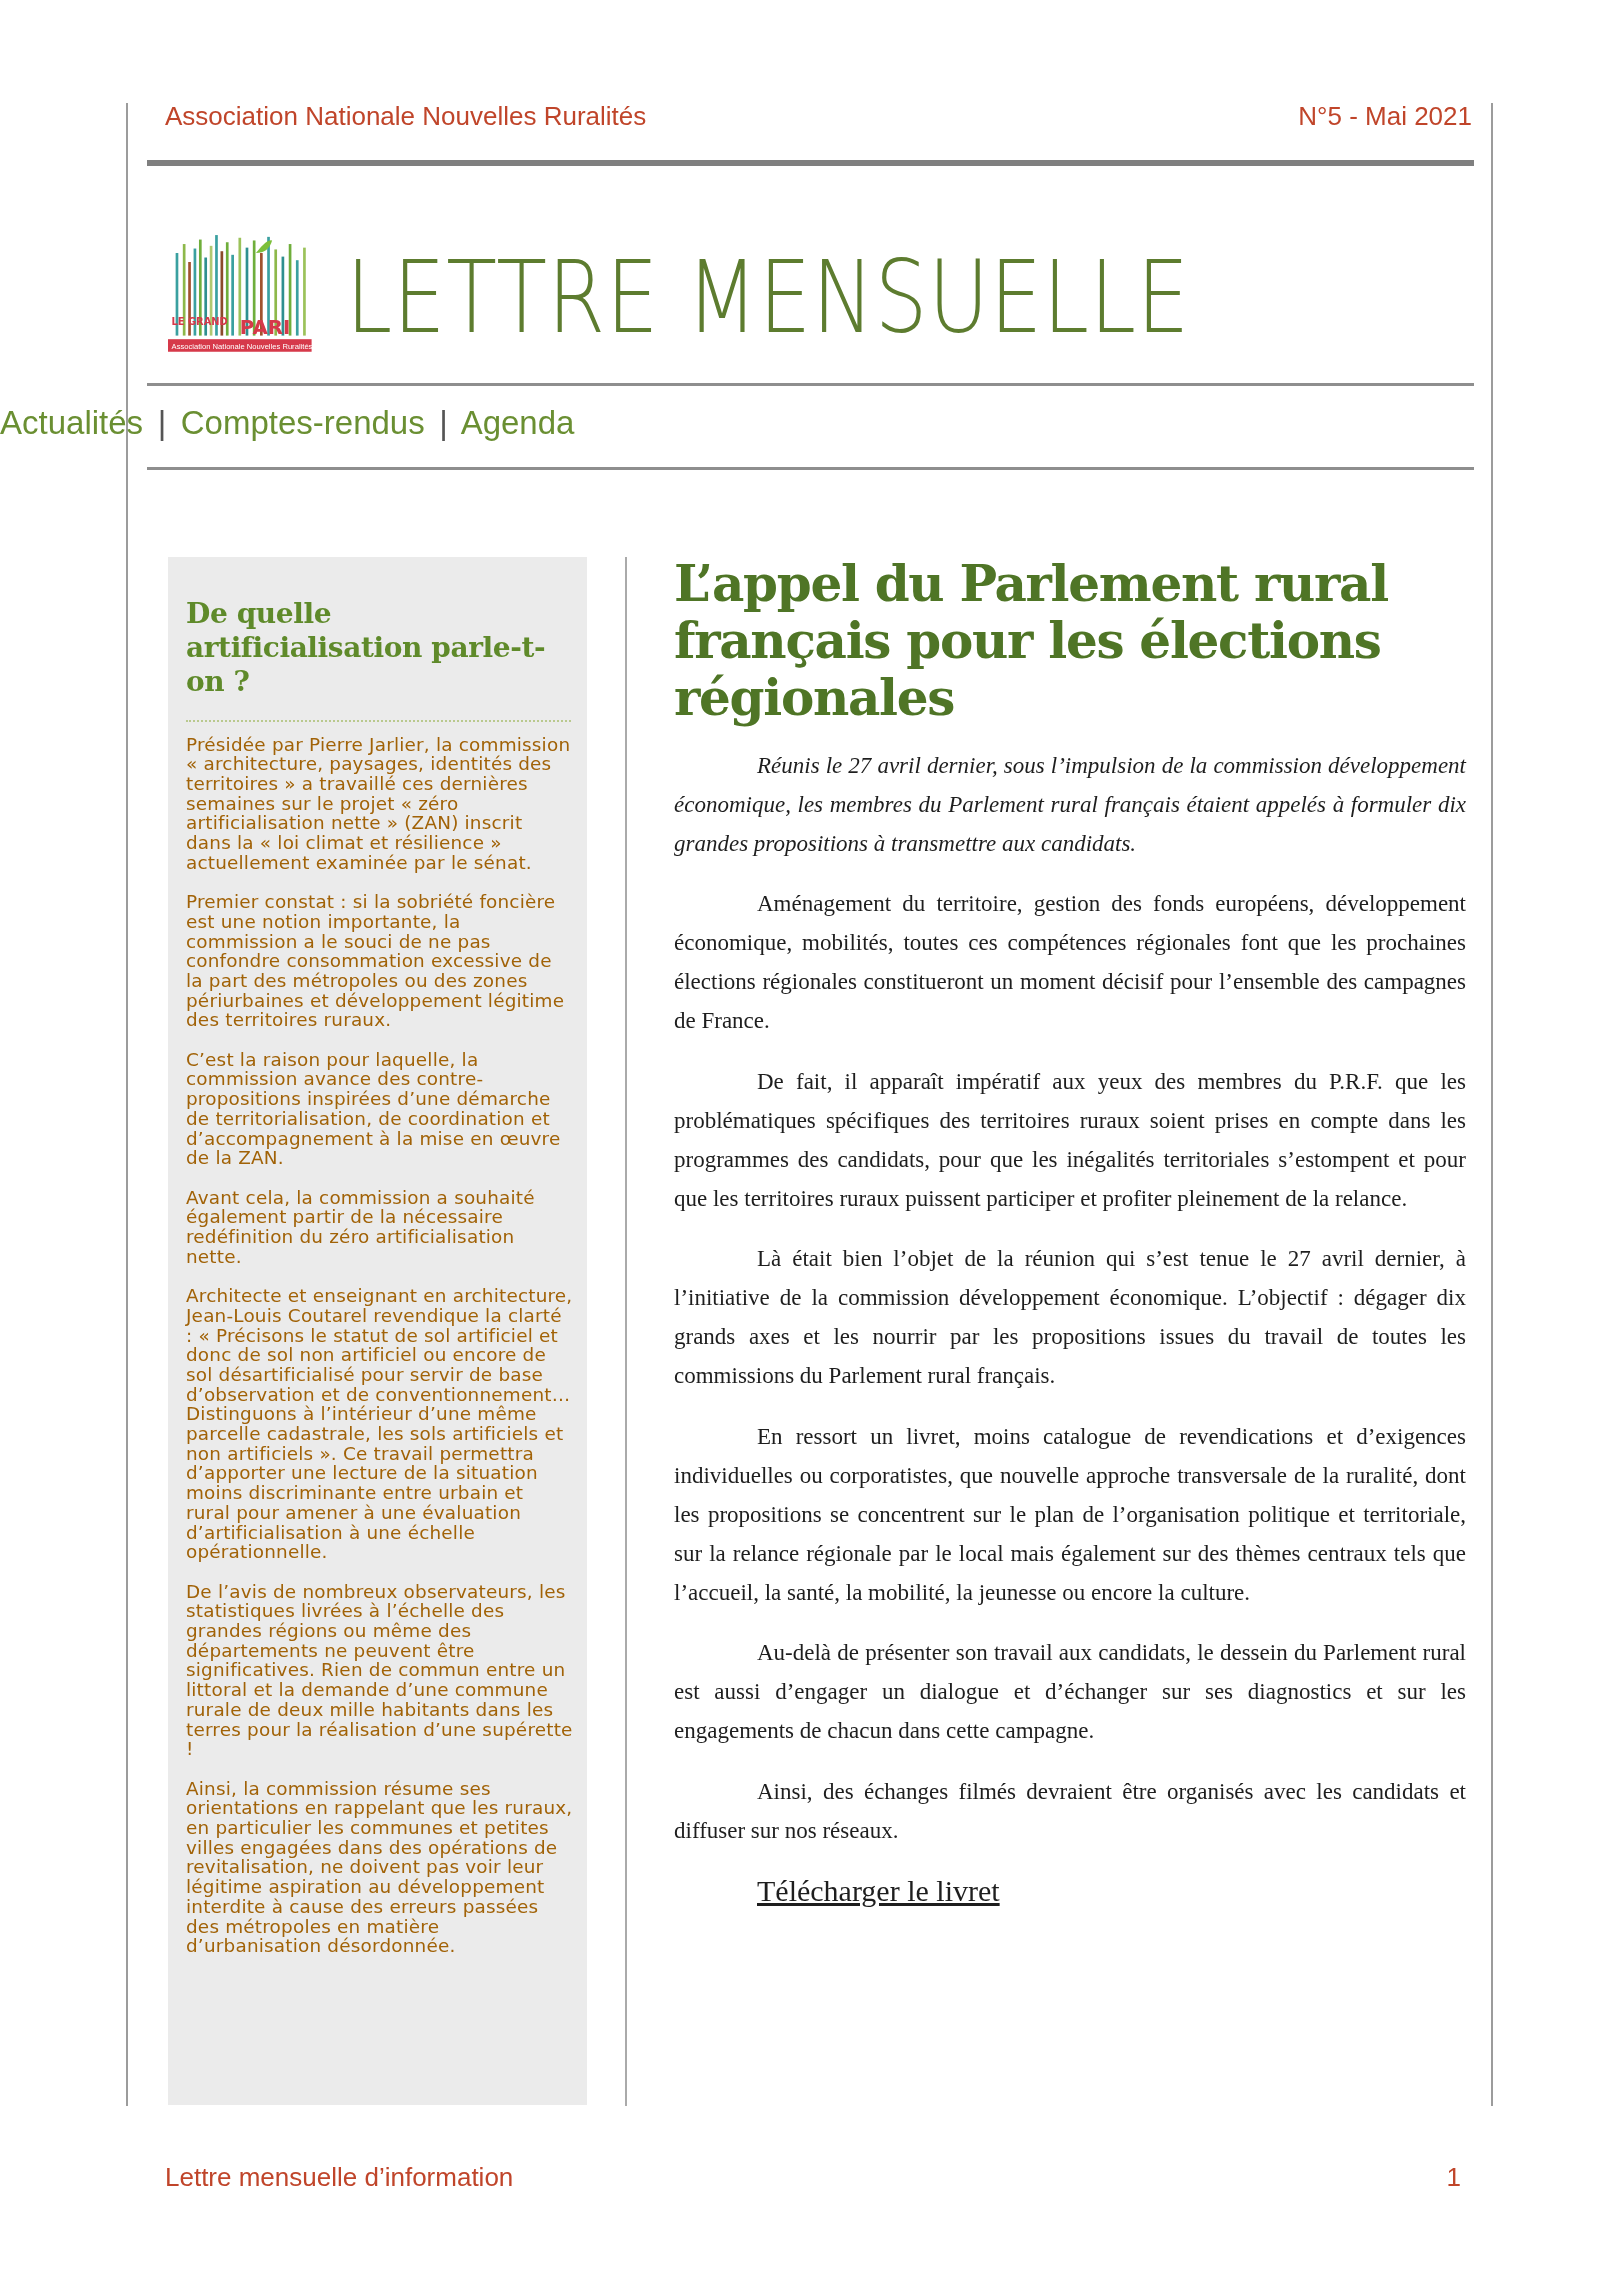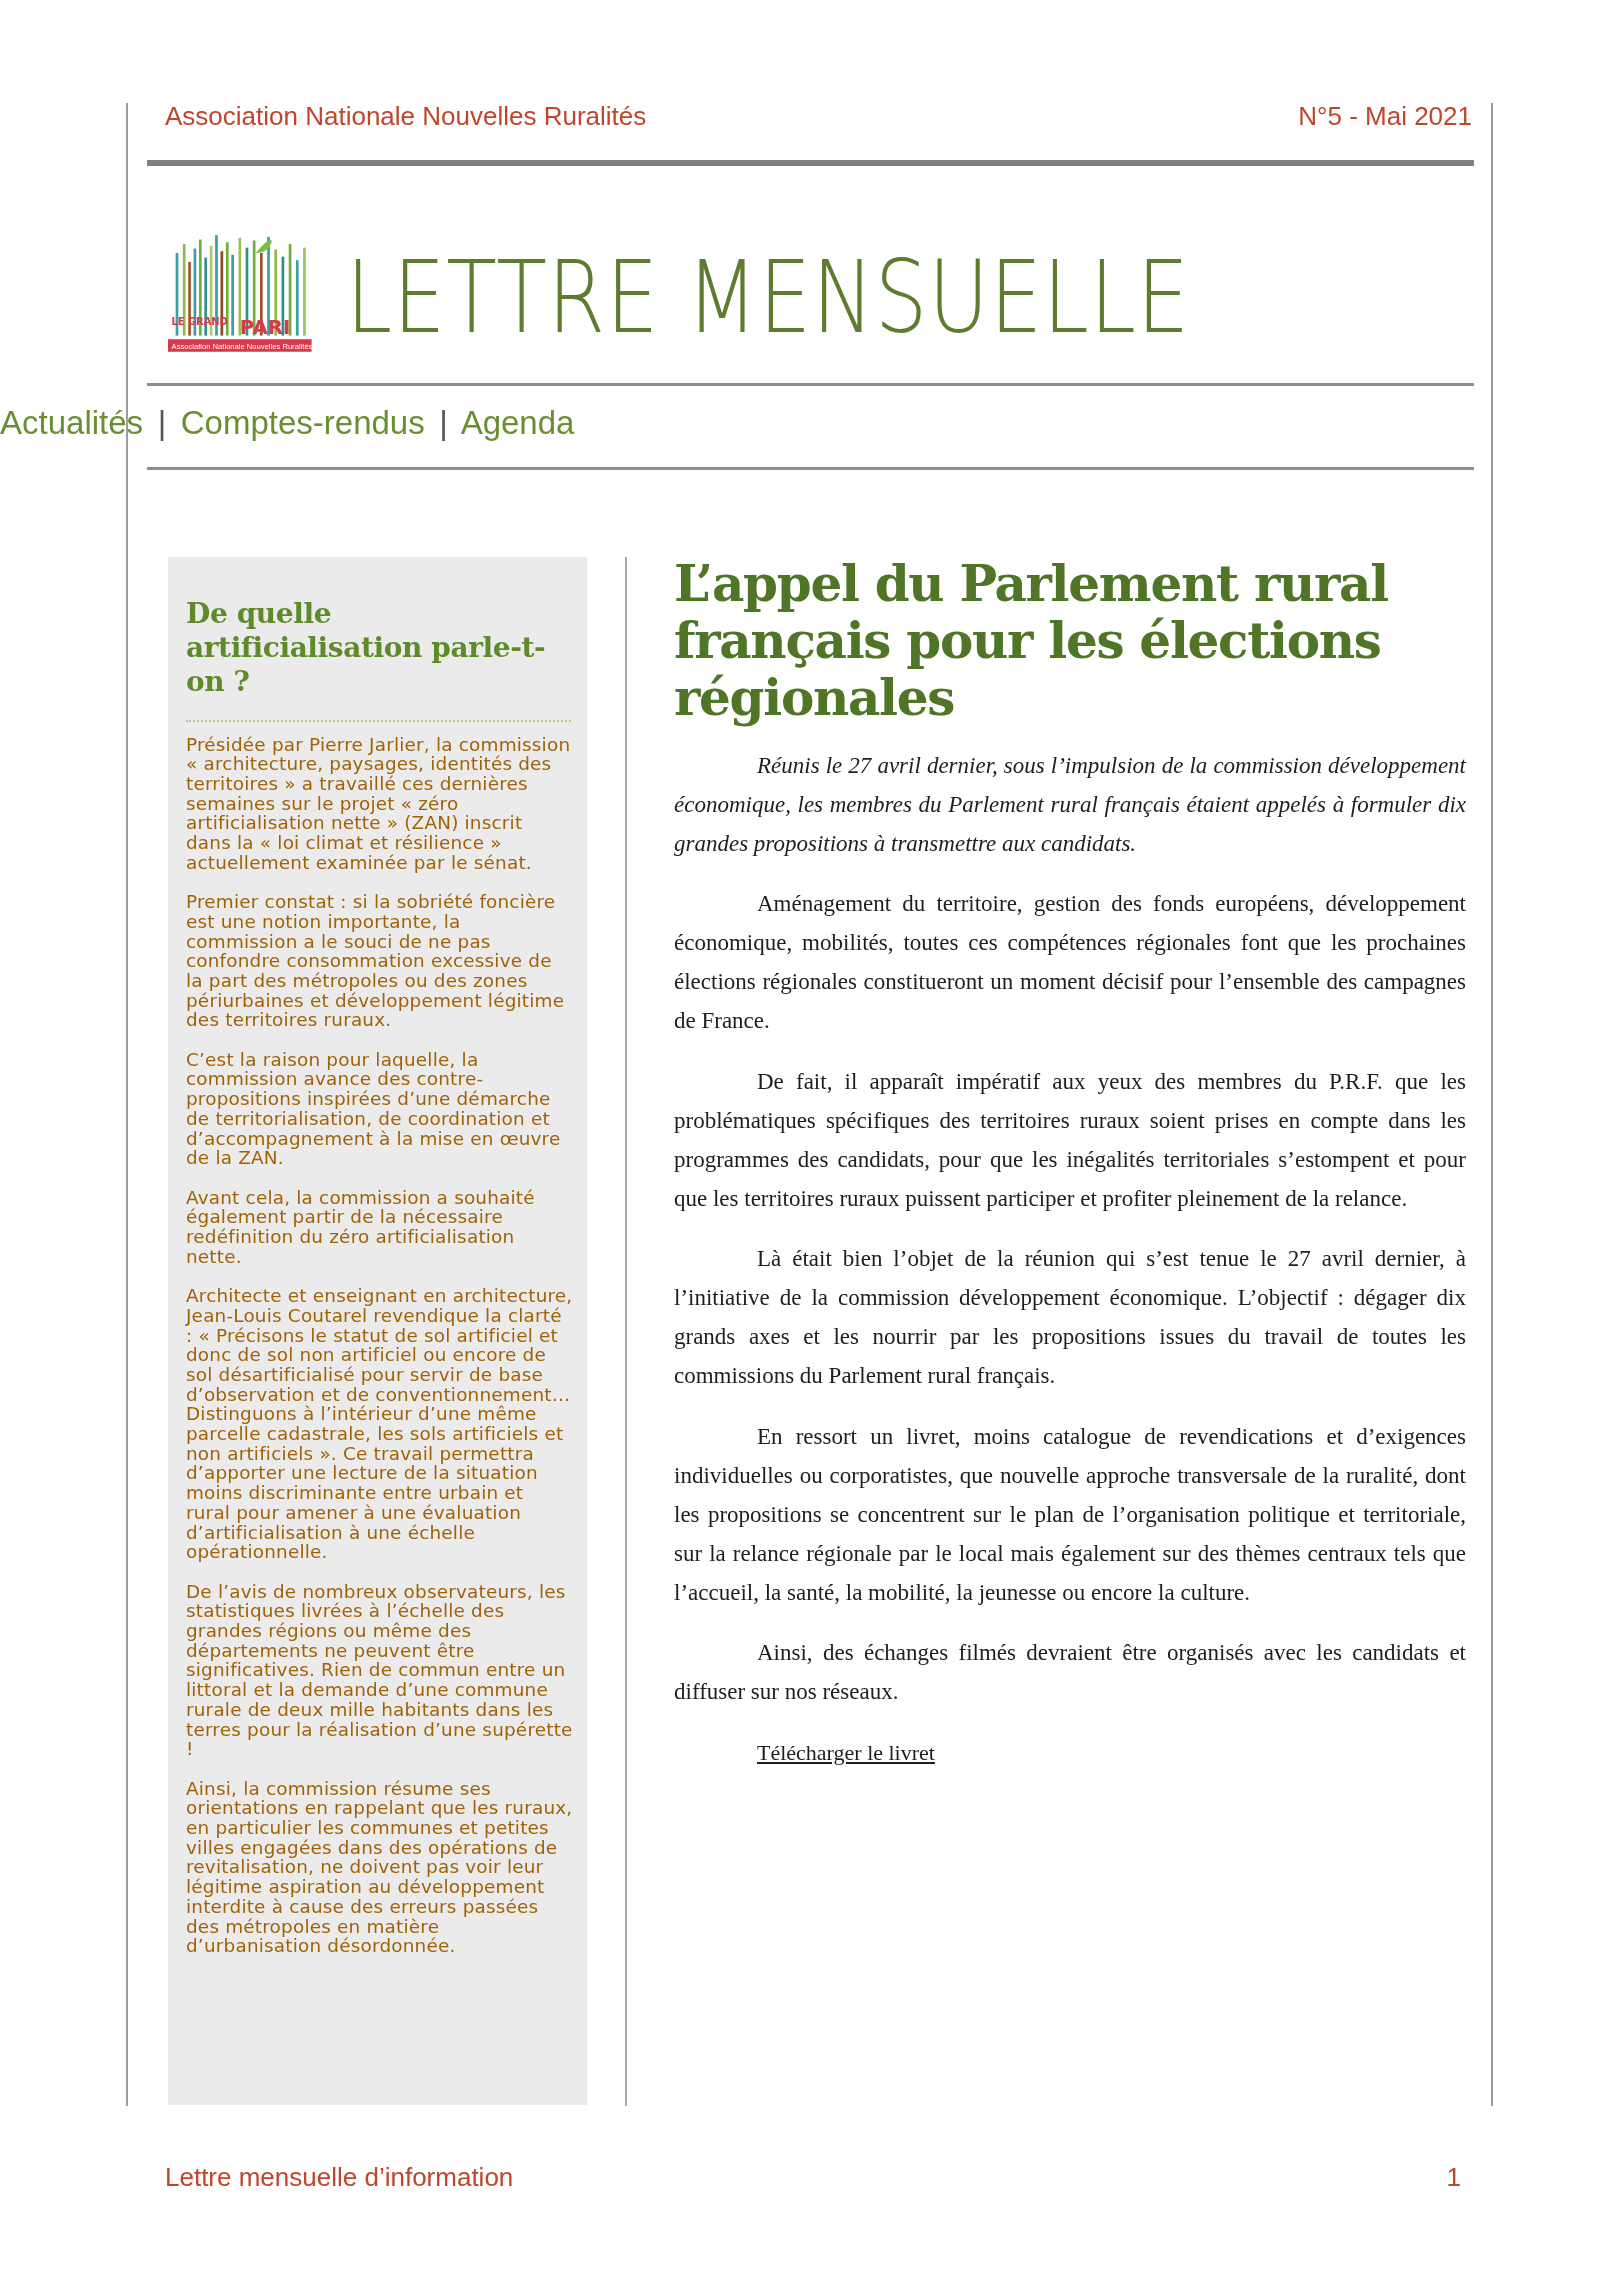--- a/index.html
+++ b/index.html
@@ -63,21 +63,21 @@
     font-family: "DejaVu Serif", serif; font-weight: bold; color: #4f7526;
     font-size: 50px; line-height: 57px; margin: 0 0 19.7px 0; letter-spacing: -1.3px;
   }
   .main p {
     font-family: "Liberation Serif", serif; font-size: 23px; line-height: 39px;
     color: #1e1e1e; text-align: justify; margin: 0 0 21.5px 0; text-indent: 83px;
   }
   .main p.intro { font-style: italic; }
   .main .dl { text-indent: 83px; margin: 0; }
   .main .dl a {
-    font-family: "Liberation Serif", serif; font-size: 22px; line-height: 39px;
+    font-family: "Liberation Serif", serif; font-size: 30px; line-height: 39px;
     color: #1e1e1e; text-decoration: underline;
   }
 </style>
 </head>
 <body>
 
 <div class="page">
 
   <div class="vline" style="left:126px; top:103px; height:2003px;"></div>
   <div class="vline" style="left:1491px; top:103px; height:2003px;"></div>
@@ -147,20 +147,21 @@
     <p class="sb-p">Ainsi, la commission résume ses orientations en rappelant que les ruraux, en particulier les communes et petites villes engagées dans des opérations de revitalisation, ne doivent pas voir leur légitime aspiration au développement interdite à cause des erreurs passées des métropoles en matière d’urbanisation désordonnée.</p>
   </div>
 
   <div class="main">
     <h1 class="main-title">L’appel du Parlement rural français pour les élections régionales</h1>
     <p class="intro">Réunis le 27 avril dernier, sous l’impulsion de la commission développement économique, les membres du Parlement rural français étaient appelés à formuler dix grandes propositions à transmettre aux candidats.</p>
     <p>Aménagement du territoire, gestion des fonds européens, développement économique, mobilités, toutes ces compétences régionales font que les prochaines élections régionales constitueront un moment décisif pour l’ensemble des campagnes de France.</p>
     <p>De fait, il apparaît impératif aux yeux des membres du P.R.F. que les problématiques spécifiques des territoires ruraux soient prises en compte dans les programmes des candidats, pour que les inégalités territoriales s’estompent et pour que les territoires ruraux puissent participer et profiter pleinement de la relance.</p>
     <p>Là était bien l’objet de la réunion qui s’est tenue le 27 avril dernier, à l’initiative de la commission développement économique. L’objectif : dégager dix grands axes et les nourrir par les propositions issues du travail de toutes les commissions du Parlement rural français.</p>
     <p>En ressort un livret, moins catalogue de revendications et d’exigences individuelles ou corporatistes, que nouvelle approche transversale de la ruralité, dont les propositions se concentrent sur le plan de l’organisation politique et territoriale, sur la relance régionale par le local mais également sur des thèmes centraux tels que l’accueil, la santé, la mobilité, la jeunesse ou encore la culture.</p>
+    <p>Au-delà de présenter son travail aux candidats, le dessein du Parlement rural est aussi d’engager un dialogue et d’échanger sur ses diagnostics et sur les engagements de chacun dans cette campagne.</p>
     <p>Ainsi, des échanges filmés devraient être organisés avec les candidats et diffuser sur nos réseaux.</p>
     <div class="dl">
       <a>Télécharger le livret</a>
     </div>
   </div>
 
   <div class="ftr-left">Lettre mensuelle d’information</div>
   <div class="ftr-right">1</div>
 </div>
 

